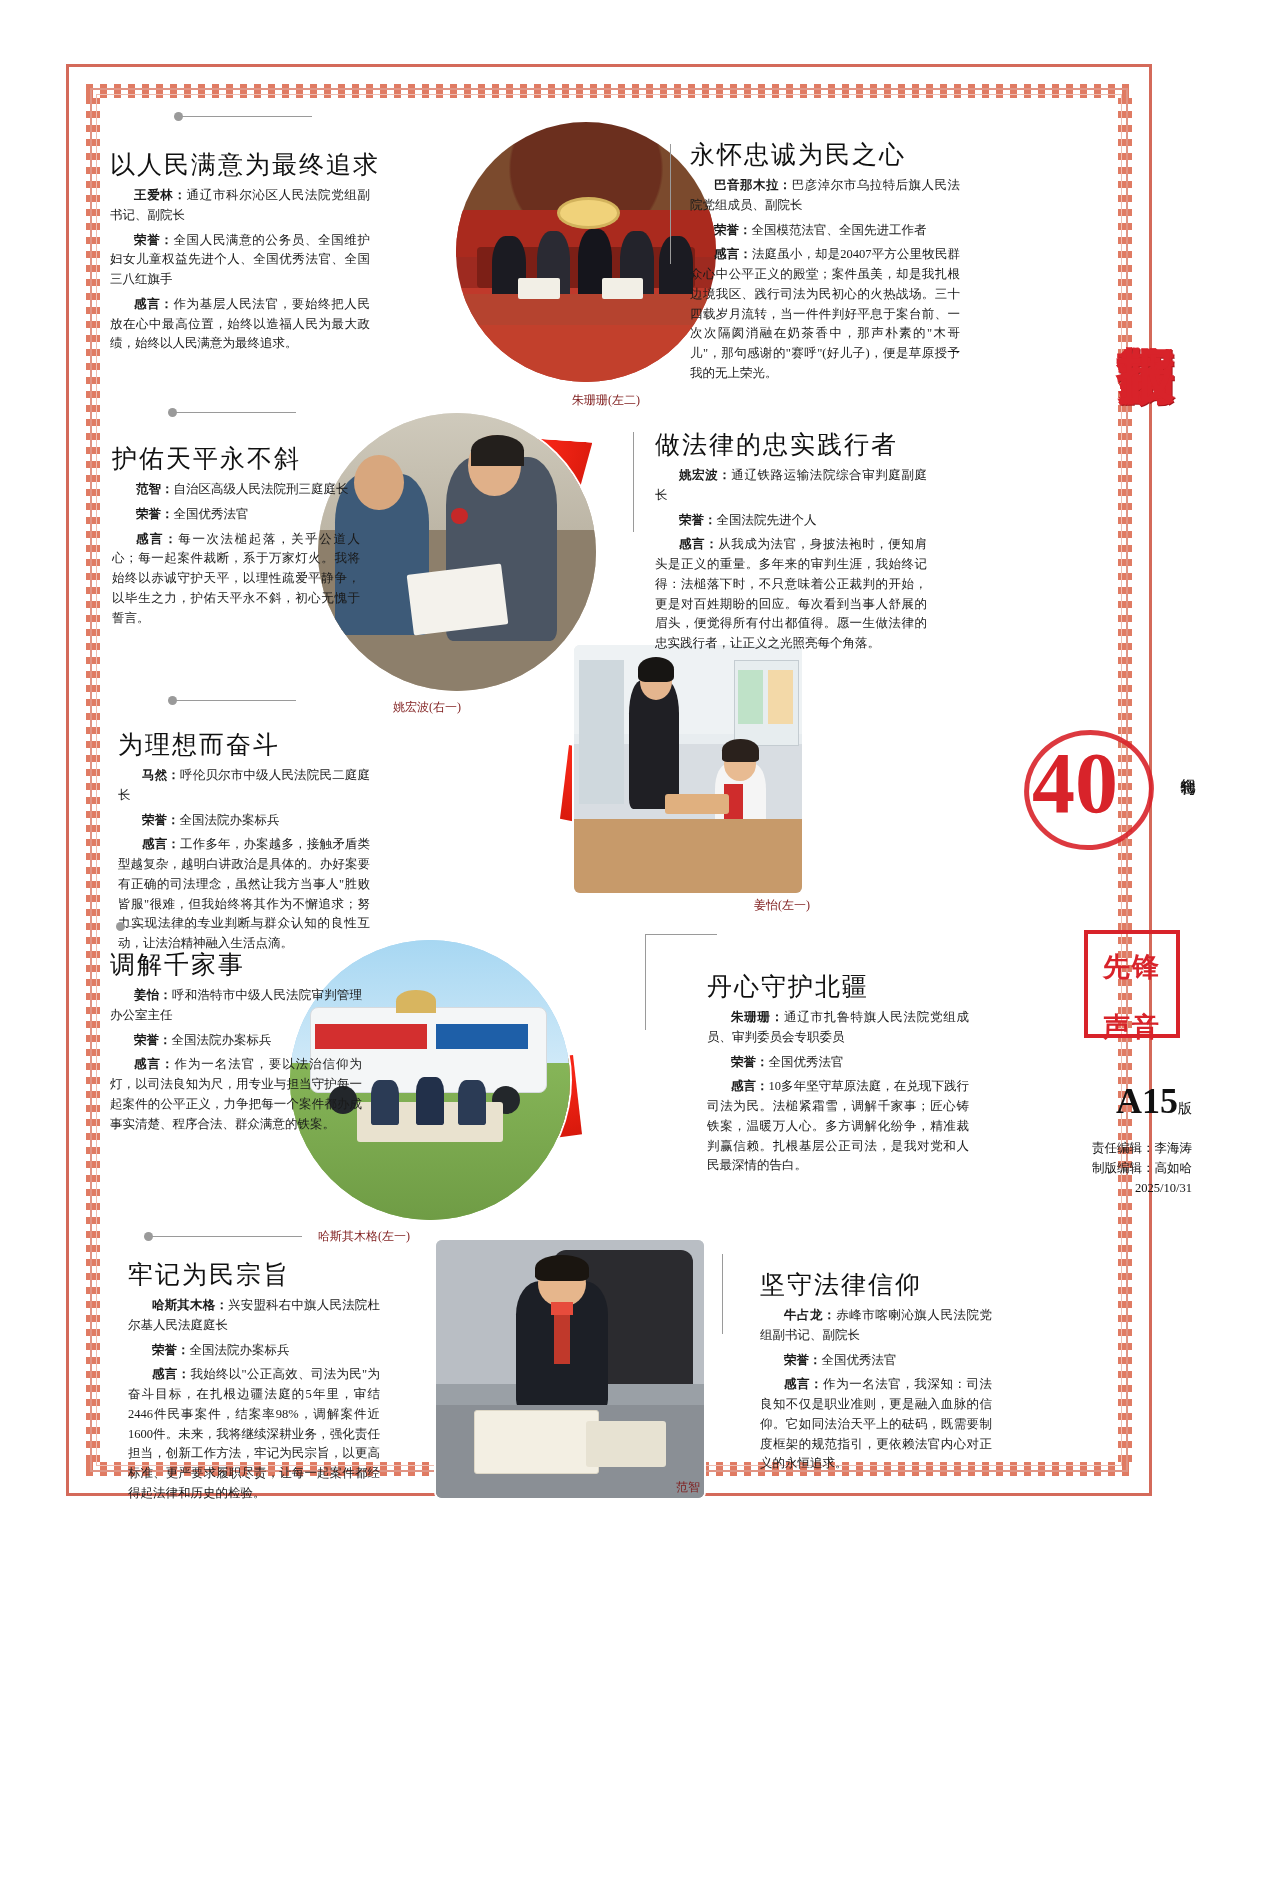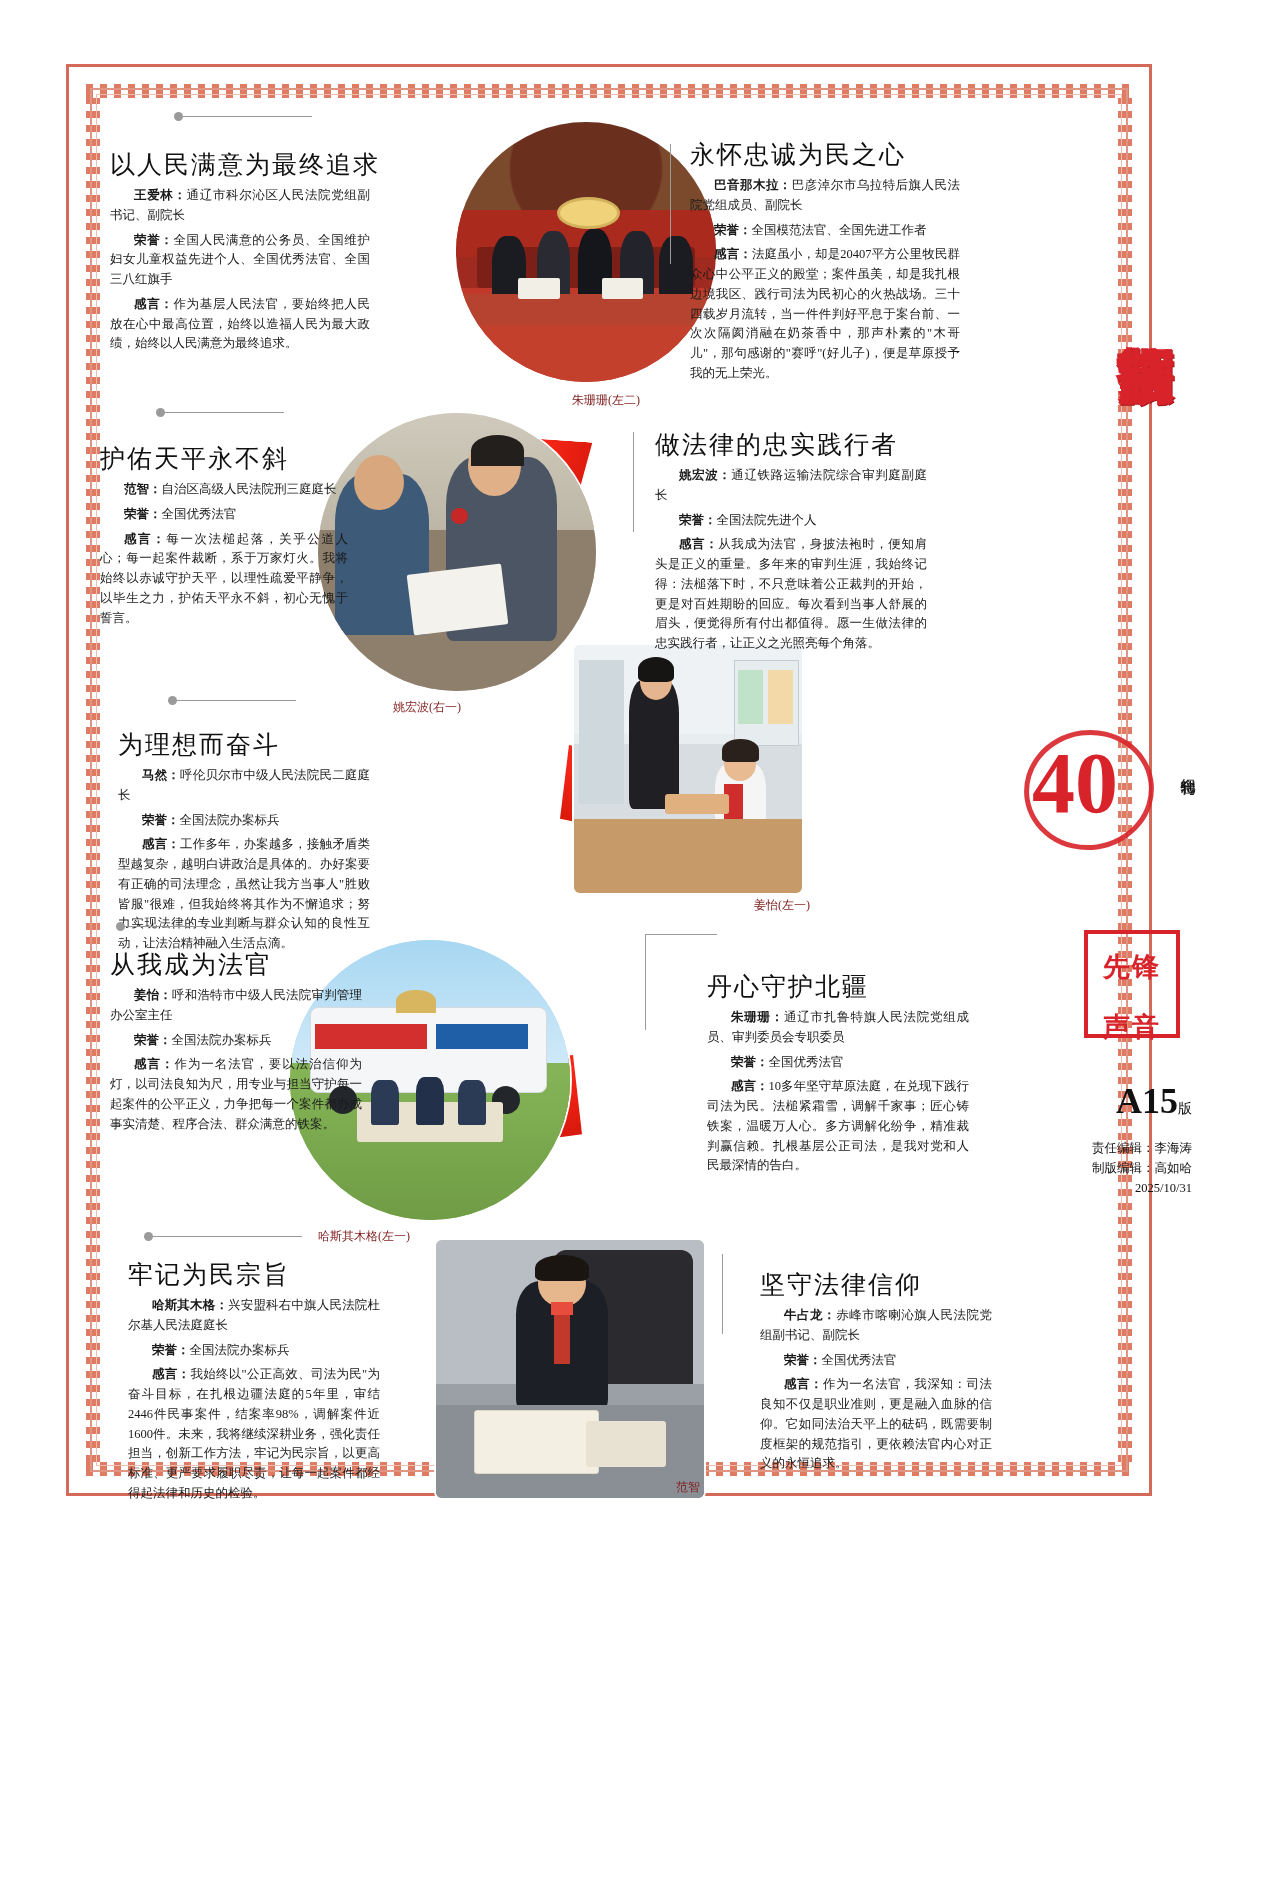--- a/index.html
+++ b/index.html
@@ -218,21 +218,21 @@
   <div class="article" style="left:690px;top:138px;width:270px;">
     <div class="lead-vline" style="left:-20px;top:6px;height:120px;"></div>
     <div class="art-title">永怀忠诚为民之心</div>
     <div class="art-body">
       <p class="indent"><span class="lbl">巴音那木拉：</span><span>巴彦淖尔市乌拉特后旗人民法院党组成员、副院长</span></p>
       <p class="indent"><span class="lbl">荣誉：</span><span>全国模范法官、全国先进工作者</span></p>
       <p class="indent"><span class="lbl">感言：</span><span>法庭虽小，却是20407平方公里牧民群众心中公平正义的殿堂；案件虽美，却是我扎根边境我区、践行司法为民初心的火热战场。三十四载岁月流转，当一件件判好平息于案台前、一次次隔阂消融在奶茶香中，那声朴素的"木哥儿"，那句感谢的"赛呼"(好儿子)，便是草原授予我的无上荣光。</span></p>
     </div>
   </div>
 
-  <div class="article" style="left:100px;top:442px;width:248px;">
+  <div class="article" style="left:112px;top:442px;width:248px;">
     <div class="dot-lead" style="left:56px;top:-34px;"></div>
     <div class="lead-line" style="left:64px;top:-30px;width:120px;"></div>
     <div class="art-title">护佑天平永不斜</div>
     <div class="art-body">
       <p class="indent"><span class="lbl">范智：</span><span>自治区高级人民法院刑三庭庭长</span></p>
       <p class="indent"><span class="lbl">荣誉：</span><span>全国优秀法官</span></p>
       <p class="indent"><span class="lbl">感言：</span><span>每一次法槌起落，关乎公道人心；每一起案件裁断，系于万家灯火。我将始终以赤诚守护天平，以理性疏爱平静争，以毕生之力，护佑天平永不斜，初心无愧于誓言。</span></p>
     </div>
   </div>
 
@@ -253,21 +253,21 @@
     <div class="art-body">
       <p class="indent"><span class="lbl">马然：</span><span>呼伦贝尔市中级人民法院民二庭庭长</span></p>
       <p class="indent"><span class="lbl">荣誉：</span><span>全国法院办案标兵</span></p>
       <p class="indent"><span class="lbl">感言：</span><span>工作多年，办案越多，接触矛盾类型越复杂，越明白讲政治是具体的。办好案要有正确的司法理念，虽然让我方当事人"胜败皆服"很难，但我始终将其作为不懈追求；努力实现法律的专业判断与群众认知的良性互动，让法治精神融入生活点滴。</span></p>
     </div>
   </div>
 
   <div class="article" style="left:110px;top:948px;width:252px;">
     <div class="dot-lead" style="left:6px;top:-26px;"></div>
     <div class="lead-line" style="left:14px;top:-22px;width:150px;"></div>
-    <div class="art-title">从我成为法官</div>
+    <div class="art-title">调解千家事</div>
     <div class="art-body">
       <p class="indent"><span class="lbl">姜怡：</span><span>呼和浩特市中级人民法院审判管理办公室主任</span></p>
       <p class="indent"><span class="lbl">荣誉：</span><span>全国法院办案标兵</span></p>
       <p class="indent"><span class="lbl">感言：</span><span>作为一名法官，要以法治信仰为灯，以司法良知为尺，用专业与担当守护每一起案件的公平正义，力争把每一个案件都办成事实清楚、程序合法、群众满意的铁案。</span></p>
     </div>
   </div>
 
   <div class="article" style="left:666px;top:970px;width:262px;margin-left:41px;">
     <div class="lead-vline" style="left:-62px;top:-36px;height:96px;"></div>
     <div class="lead-line" style="left:-62px;top:-36px;width:72px;"></div>

